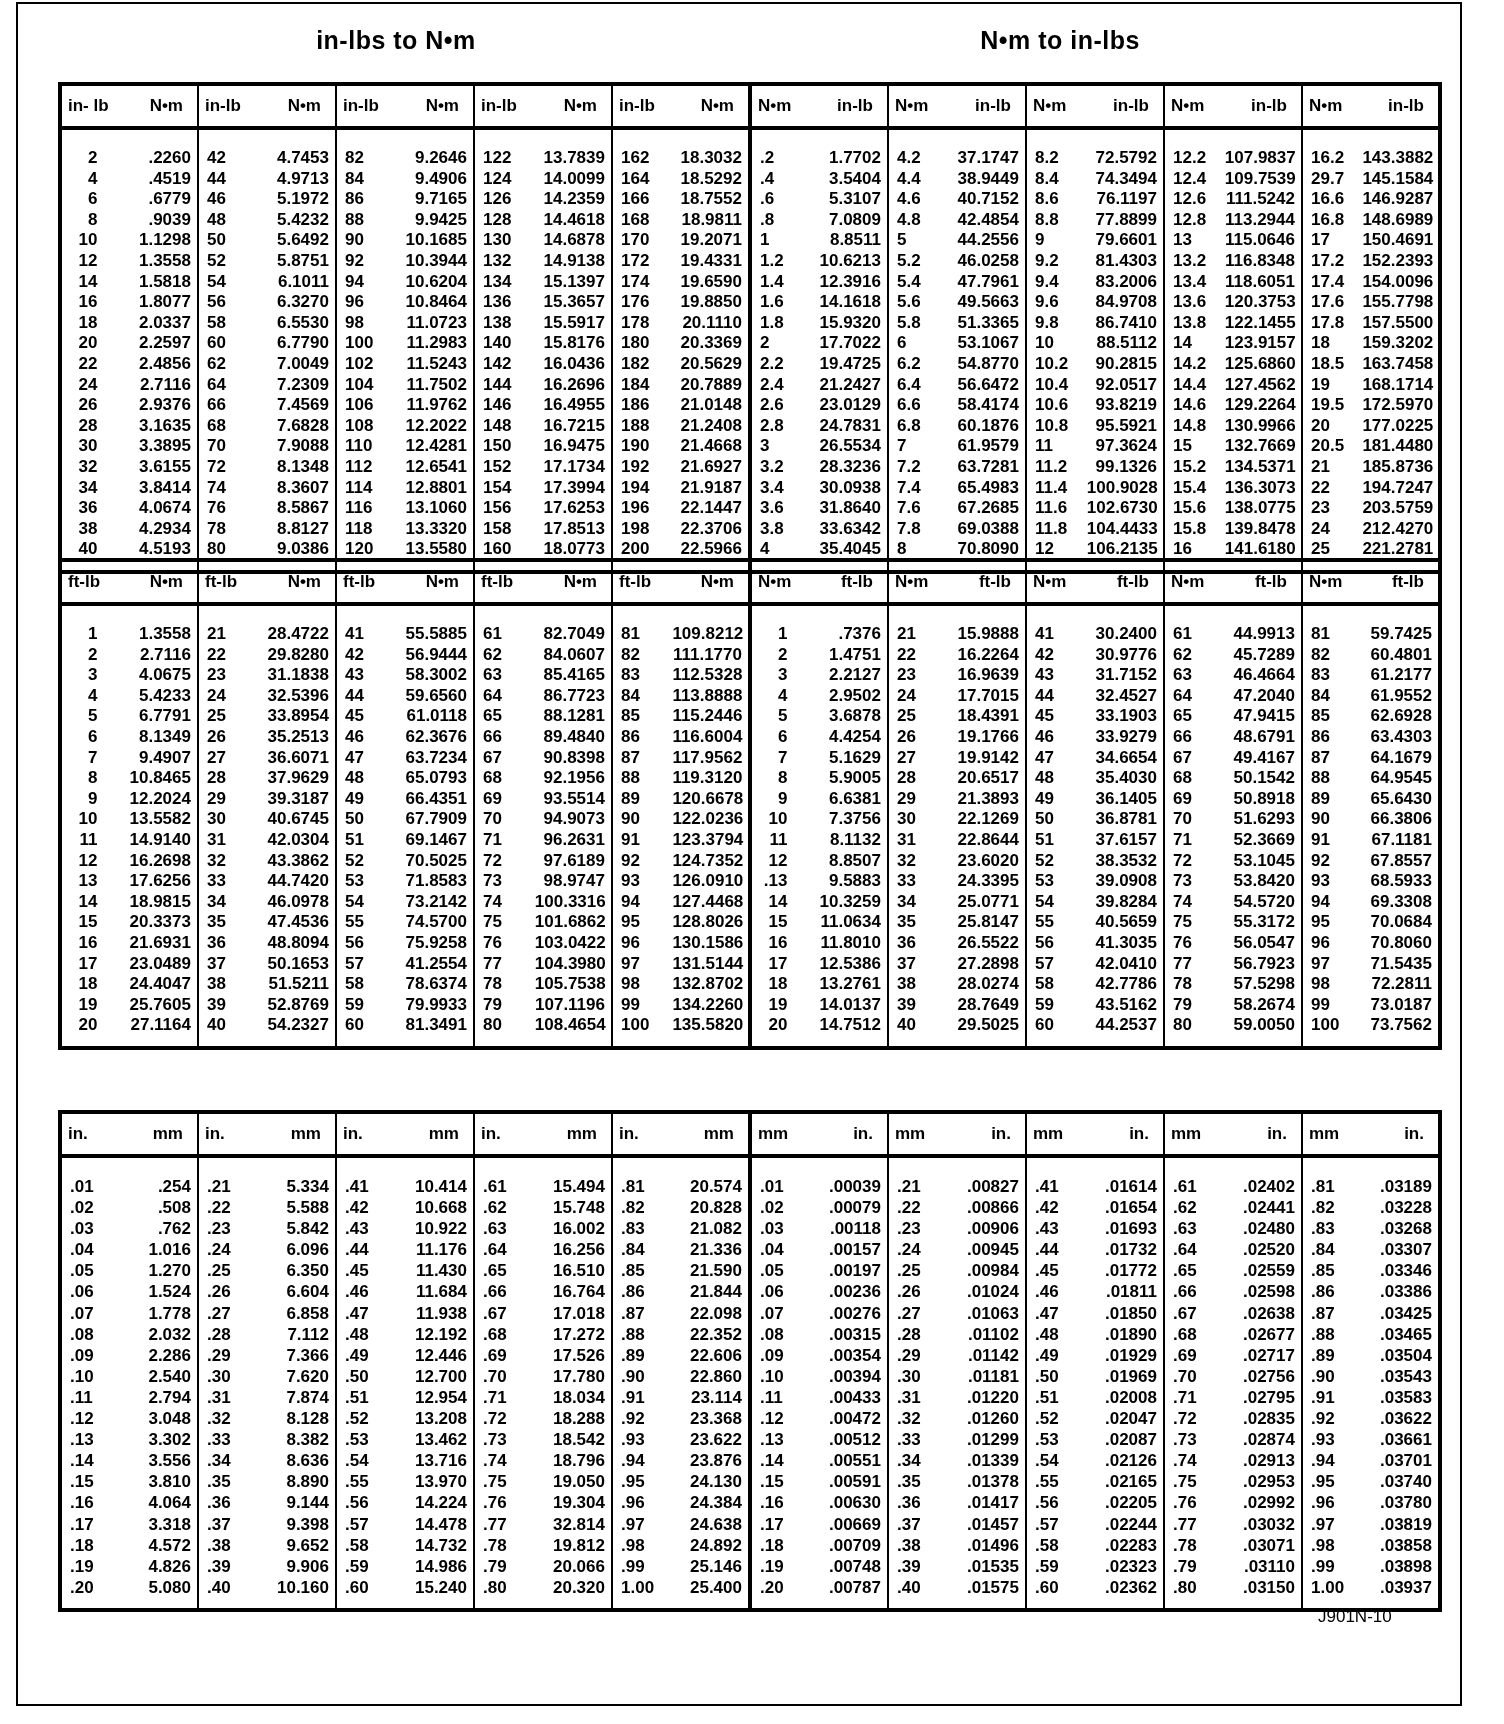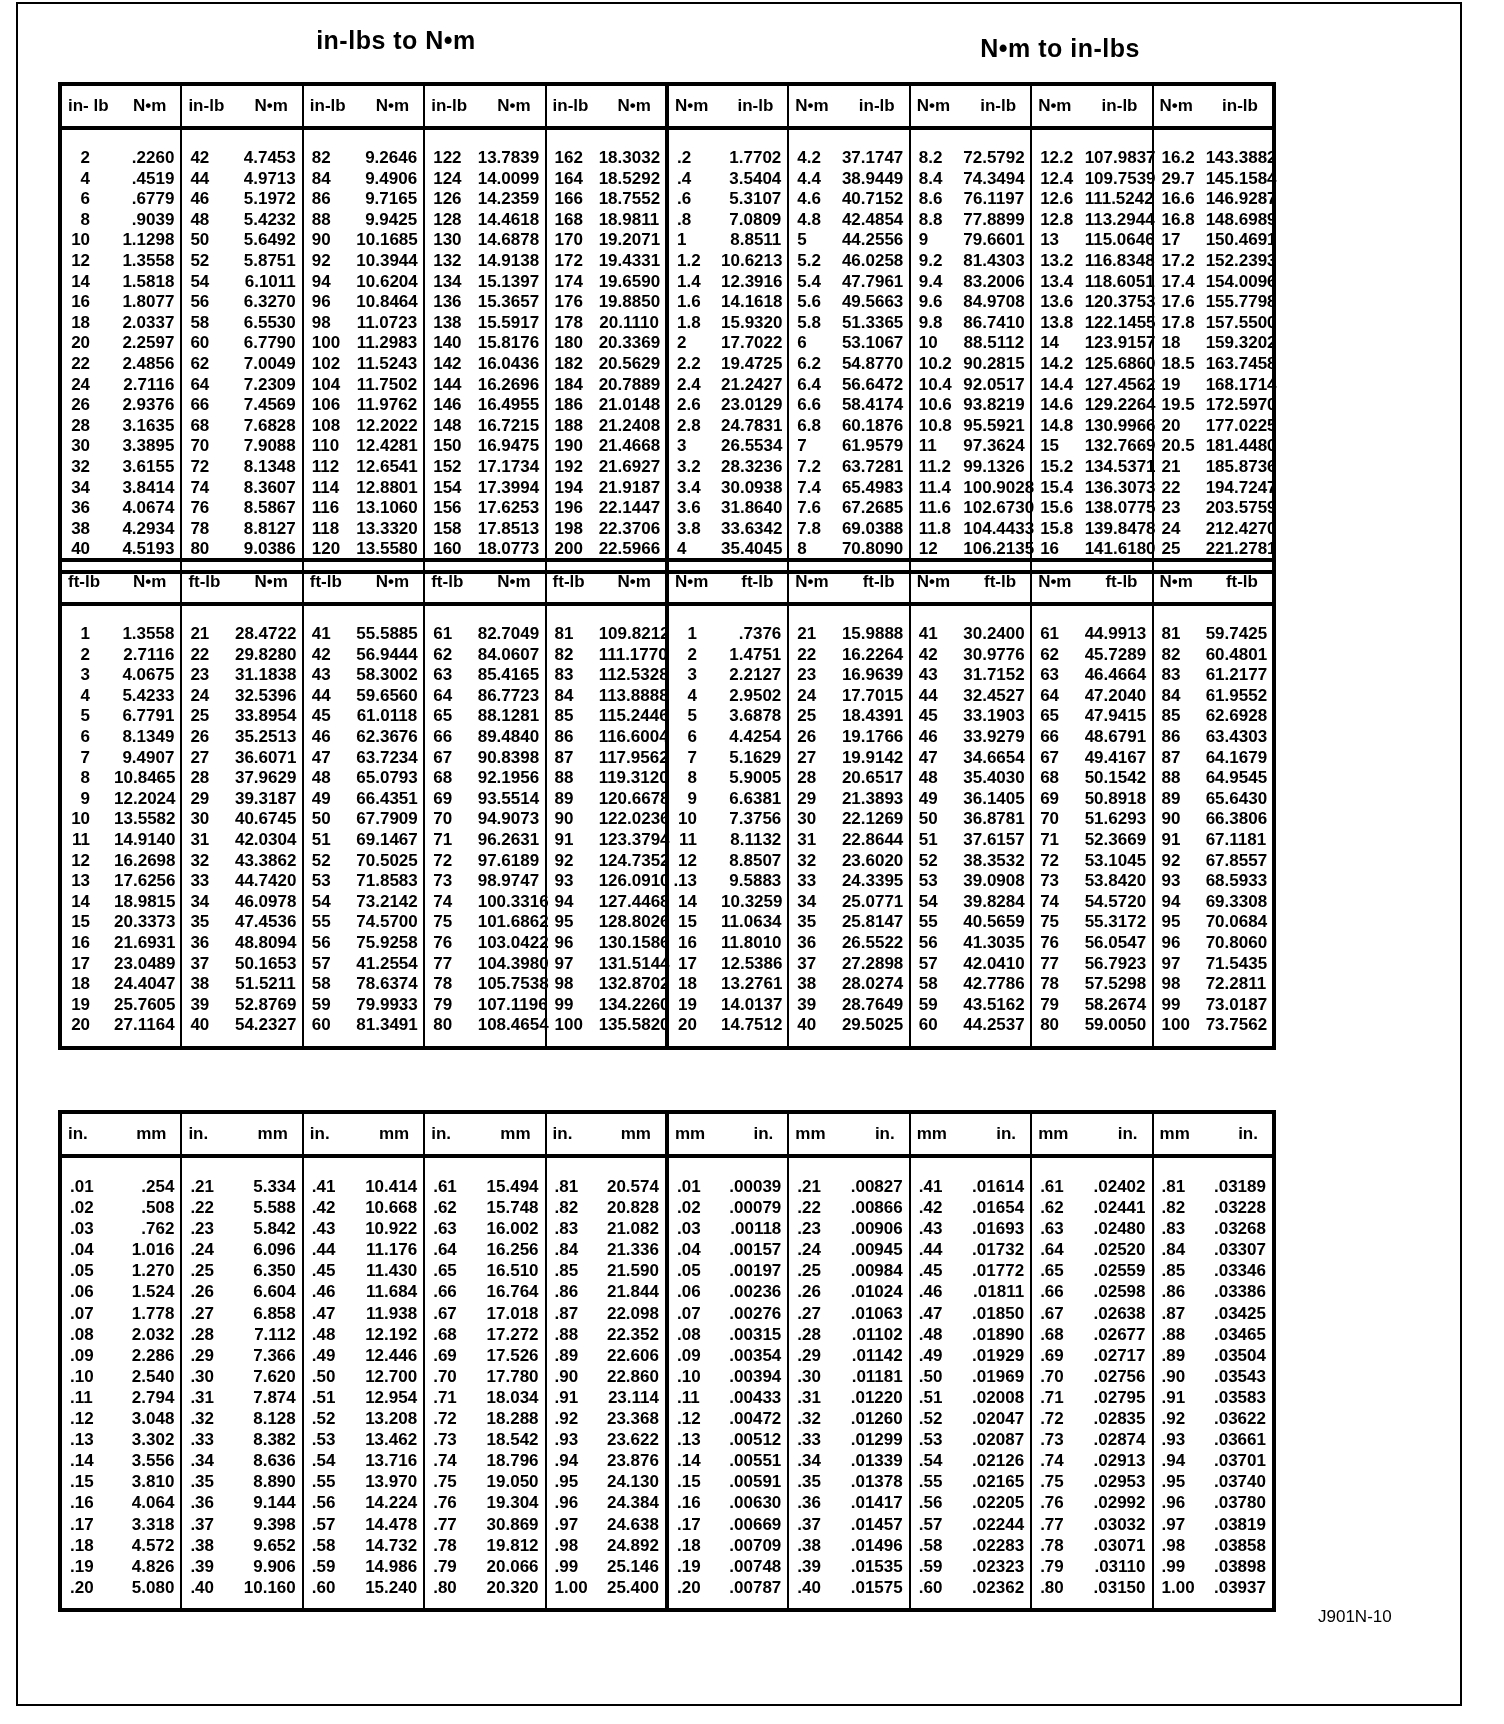--- a/index.html
+++ b/index.html
@@ -11,24 +11,24 @@
     position: absolute; left: 16px; top: 2px; width: 1446px; height: 1704px;
     border: 2px solid #000; box-sizing: border-box;
   }
   .section { position: absolute; left: 58px; width: 1384px; font-weight: bold; }
   .titles { position: relative; height: 56px; }
   .title {
     position: absolute; top: 0; font-size: 25px; letter-spacing: 0.5px;
     white-space: nowrap; transform: translateX(-50%);
   }
   .title.left { left: 338px; }
-  .title.right { left: 1002px; margin-top: 8px; }
+  .title.right { left: 1002px; }
   table.conv {
     border-collapse: collapse; border: 4px solid #000; table-layout: fixed;
-    width: 1218px;
+    width: 1384px;
   }
   table.conv td { padding: 0; vertical-align: top; }
   table.conv td.grp { border-left: 2px solid #000; }
   table.conv td.grp.first { border-left: none; }
   table.conv td.grp.mid { border-left: 4px solid #000; }
   .hdr {
     height: 40px; line-height: 40px; font-size: 17px; border-bottom: 4px solid #000;
     display: grid; grid-template-columns: 44% 56%;
   }
   .hdr span { padding-left: 6px; }
@@ -2170,21 +2170,21 @@
               <div class="row">
                 <span class="a">.75</span>
                 <span class="b">19.050</span>
               </div>
               <div class="row">
                 <span class="a">.76</span>
                 <span class="b">19.304</span>
               </div>
               <div class="row">
                 <span class="a">.77</span>
-                <span class="b">30.869</span>
+                <span class="b">32.814</span>
               </div>
               <div class="row">
                 <span class="a">.78</span>
                 <span class="b">19.812</span>
               </div>
               <div class="row">
                 <span class="a">.79</span>
                 <span class="b">20.066</span>
               </div>
               <div class="row">

